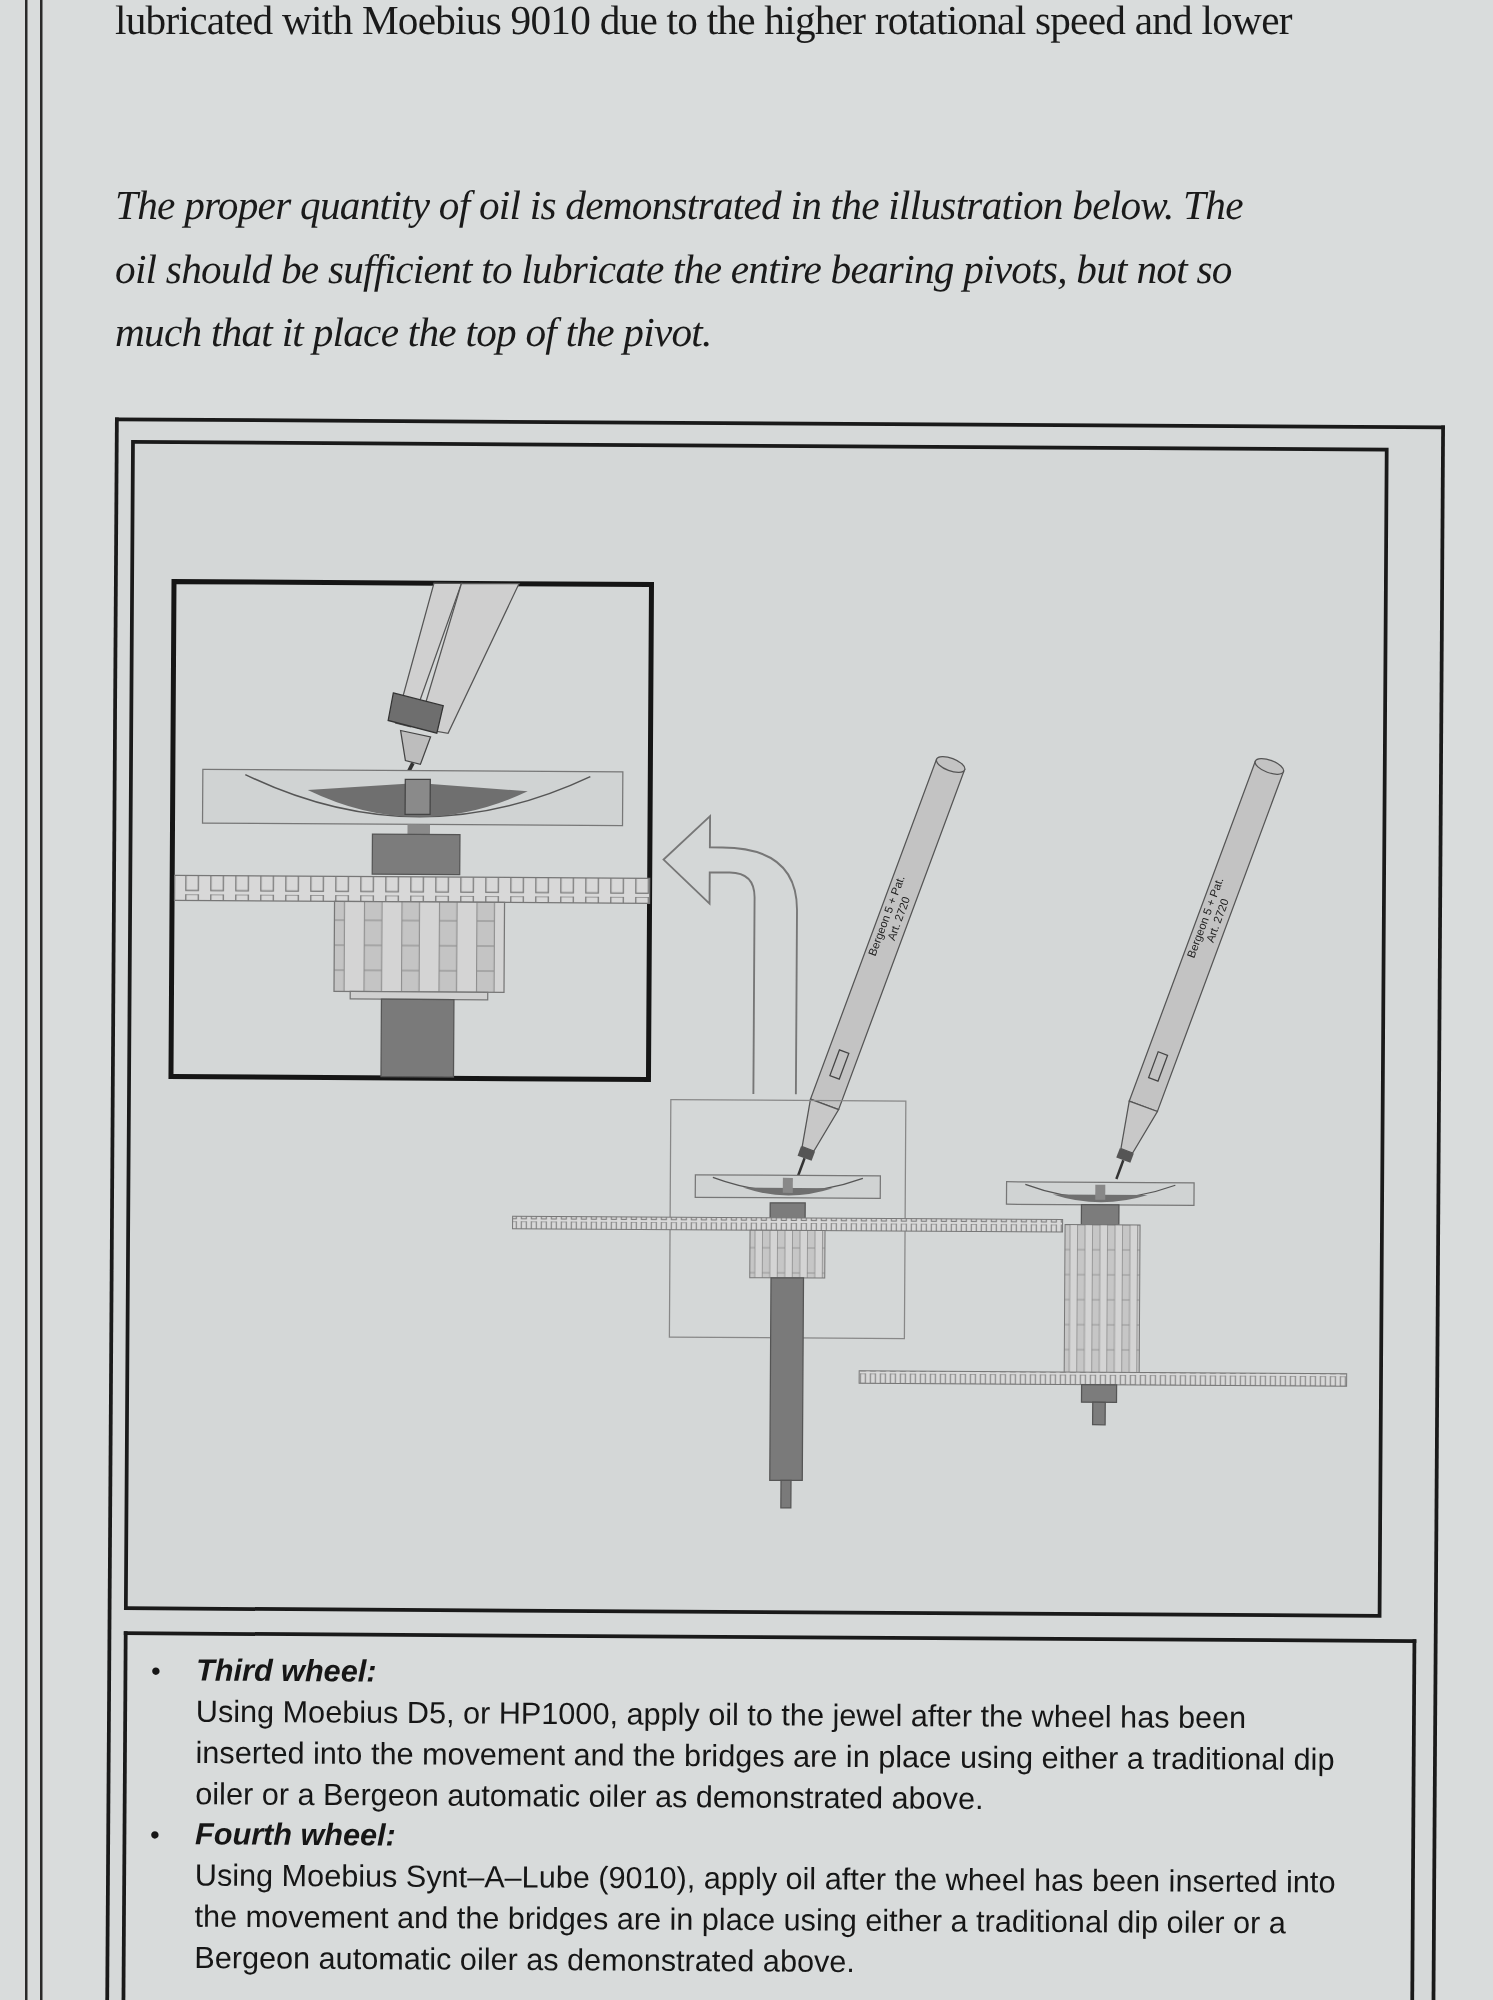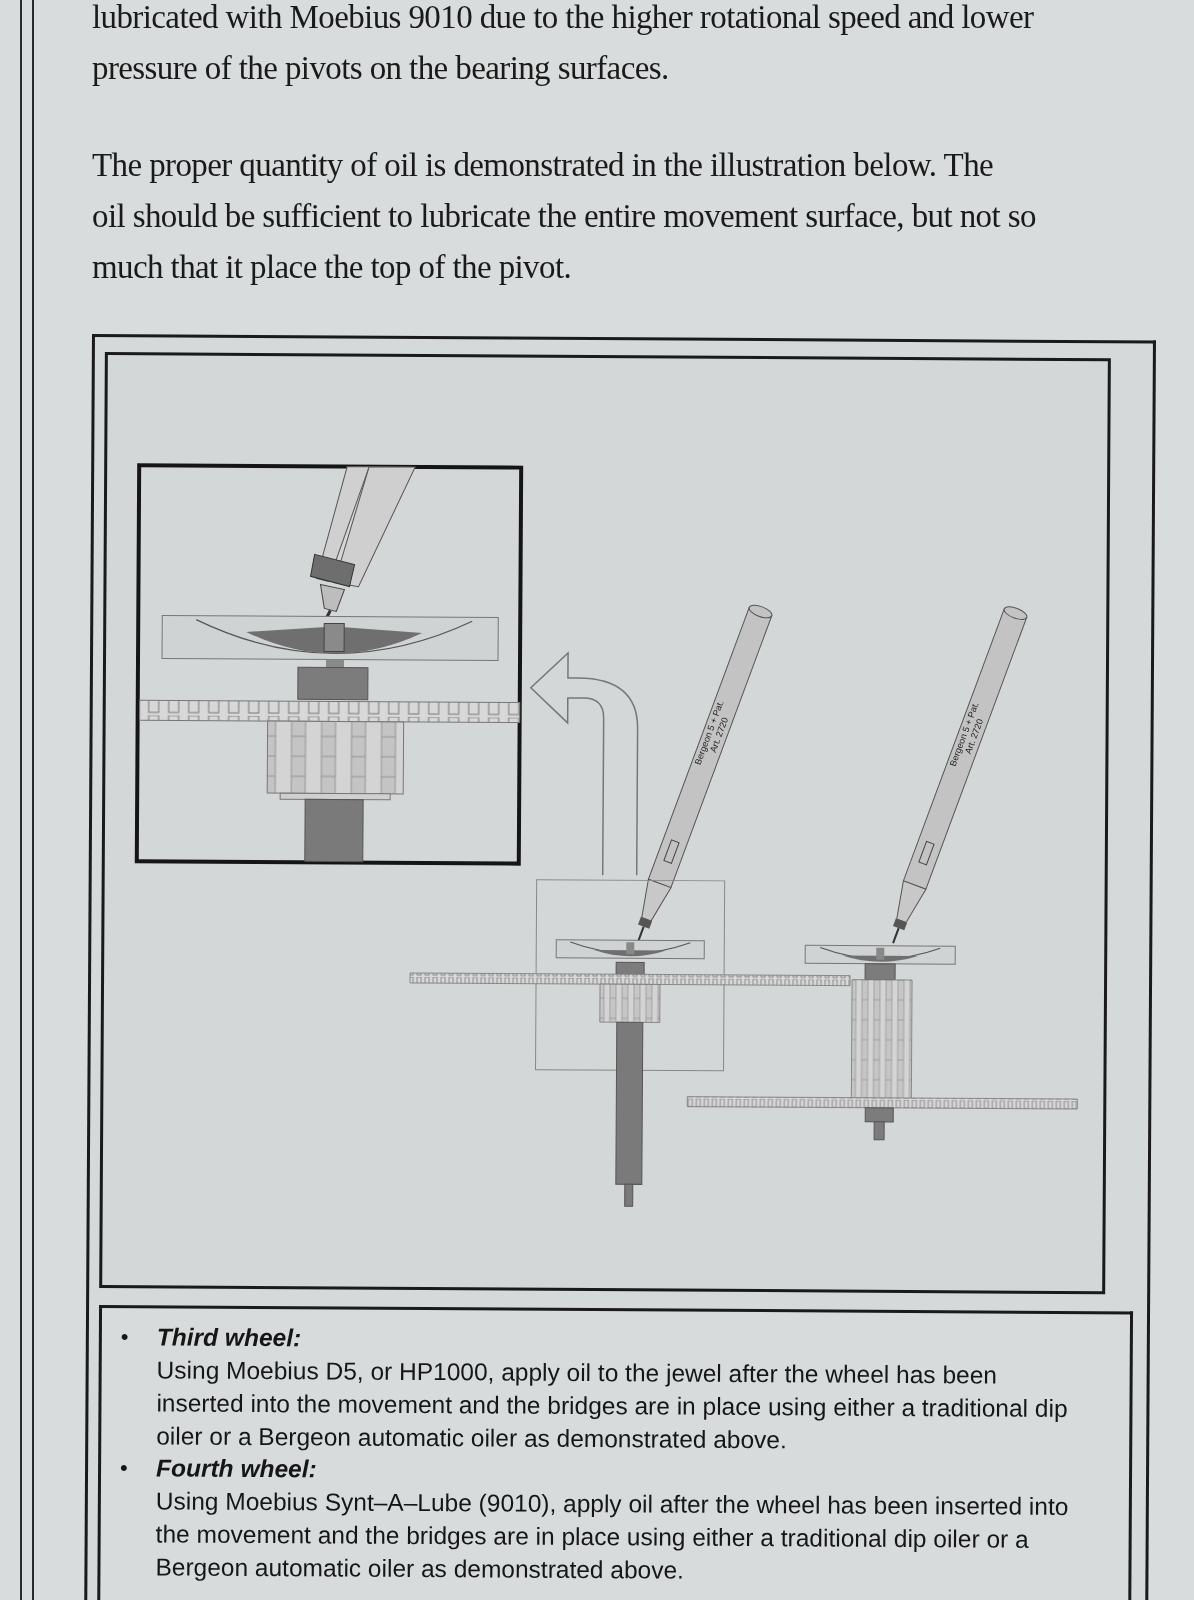--- a/index.html
+++ b/index.html
@@ -38,26 +38,25 @@
     .note .desc { display: block; }
   </style>
 </head>
 <body>
 
 <div class="margin-rule" style="left:20px;"></div>
 <div class="margin-rule" style="left:32px;"></div>
 
 <div class="body-para" style="top:-8px;">
   <div>lubricated with Moebius 9010 due to the higher rotational speed and lower</div>
-  <div>pressure of the pivots on the bearing surfaces.</div>
 </div>
 
-<div class="body-para" style="top:140px;">
+<div class="body-para" style="top:140px;font-style:italic;">
   <div>The proper quantity of oil is demonstrated in the illustration below. The</div>
-  <div>oil should be sufficient to lubricate the entire movement surface, but not so</div>
+  <div>oil should be sufficient to lubricate the entire bearing pivots, but not so</div>
   <div>much that it place the top of the pivot.</div>
 </div>
 
 <div class="figure-outer">
   <div class="figure-inner">
     <svg width="1000" height="930" viewBox="0 0 1000 930">
       <defs>
         <pattern id="teeth" width="8" height="10" patternUnits="userSpaceOnUse">
           <rect x="0" y="0" width="8" height="10" fill="#d8d8d8"></rect>
           <rect x="1" y="0" width="4" height="8" fill="none" stroke="#777" stroke-width="0.8"></rect>

